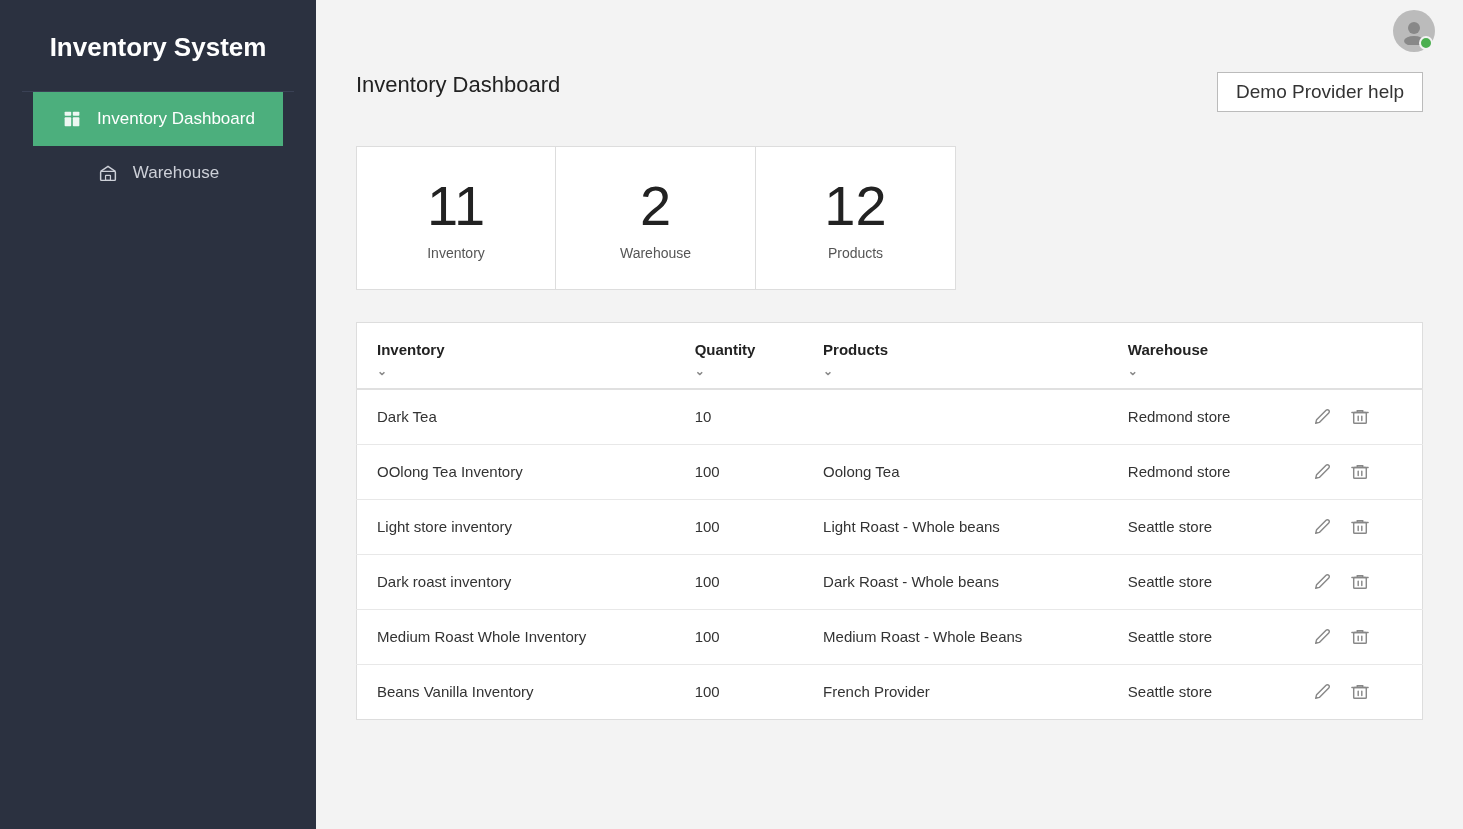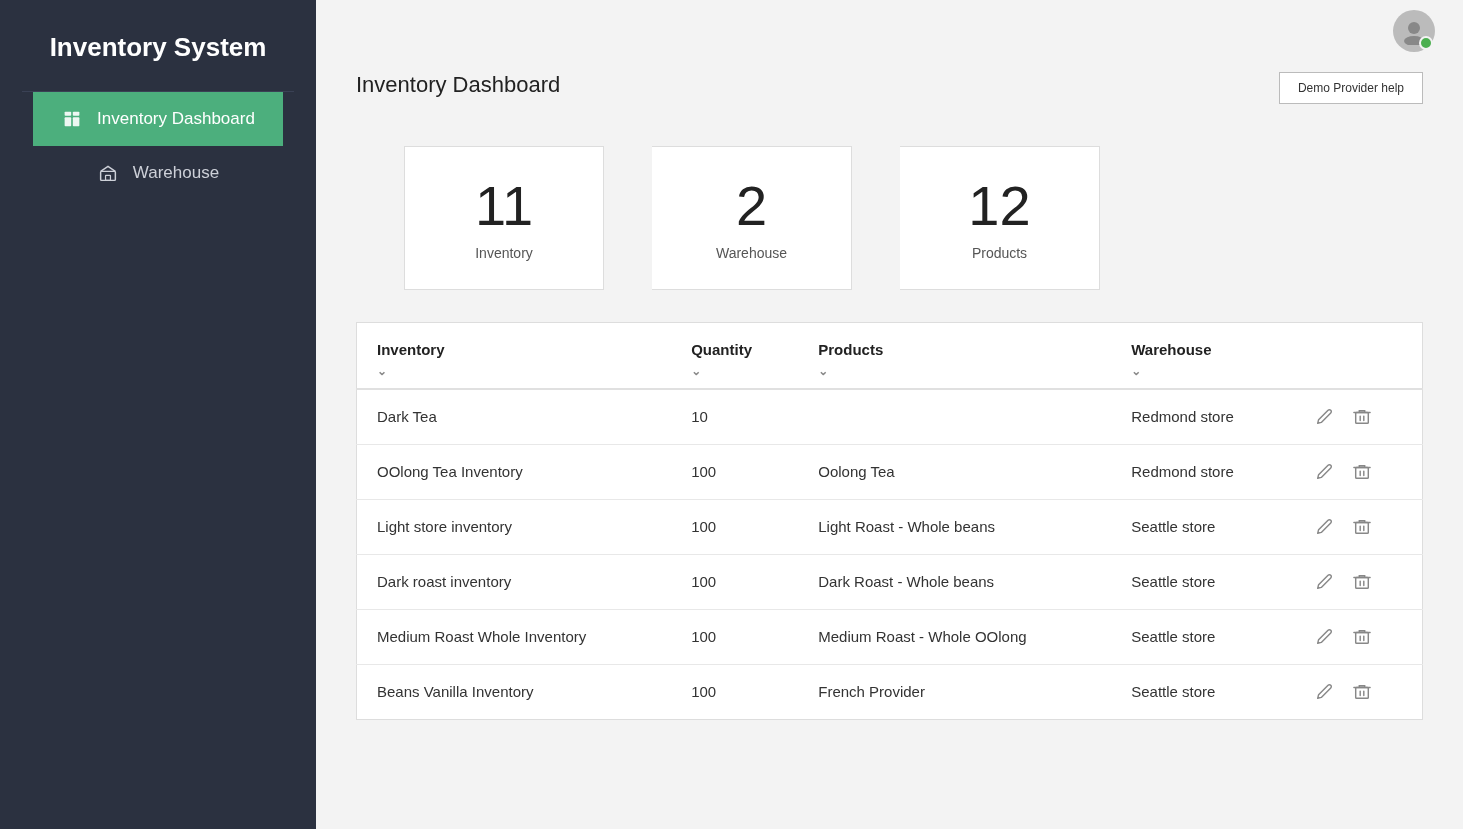--- a/index.html
+++ b/index.html
@@ -105,21 +105,20 @@
     }
     .stat-card {
       background: #fff;
       border: 1px solid #ddd;
       min-width: 200px;
       padding: 28px 40px;
       display: flex;
       flex-direction: column;
       align-items: center;
       gap: 8px;
-      margin-left: 48px;
     }
     .stat-card + .stat-card {
       border-left: none;
     }
     .stat-number {
       font-size: 56px;
       font-weight: 300;
       color: #222;
       line-height: 1.1;
     }
@@ -128,21 +127,21 @@
       color: #555;
     }
 
     
     #demo-help-btn {
       margin-left: auto;
       align-self: flex-start;
       background: #fff;
       border: 1.5px solid #bbb;
       padding: 8px 18px;
-      font-size: 12px;
+      font-size: 19px;
       cursor: pointer;
       color: #333;
       white-space: nowrap;
     }
     #top-content-row {
       display: flex;
       align-items: flex-start;
       gap: 20px;
       margin-bottom: 24px;
     }
@@ -393,21 +392,21 @@
             <path d="M8 9v5M12 9v5" stroke="#888" stroke-width="1.6" stroke-linecap="round"></path>
             <path d="M1 5h18M7 5V3h6v2" stroke="#888" stroke-width="1.6" stroke-linecap="round"></path>
           </svg>
         </button>
       </div>
     </td>
           </tr>
           <tr>
             <td>Medium Roast Whole Inventory</td>
             <td>100</td>
-            <td>Medium Roast - Whole OOlong</td>
+            <td>Medium Roast - Whole Beans</td>
             <td>Seattle store</td>
             <td>
       <div class="action-cell">
         <button class="action-btn" title="Edit">
           <svg width="18" height="18" viewBox="0 0 20 20" fill="none" xmlns="http://www.w3.org/2000/svg">
             <path d="M14.5 2.5a2.121 2.121 0 113 3L7 16l-4 1 1-4L14.5 2.5z" stroke="#888" stroke-width="1.6" stroke-linejoin="round" fill="none"></path>
           </svg>
         </button>
         <button class="action-btn" title="Delete">
           <svg width="18" height="18" viewBox="0 0 20 20" fill="none" xmlns="http://www.w3.org/2000/svg">

